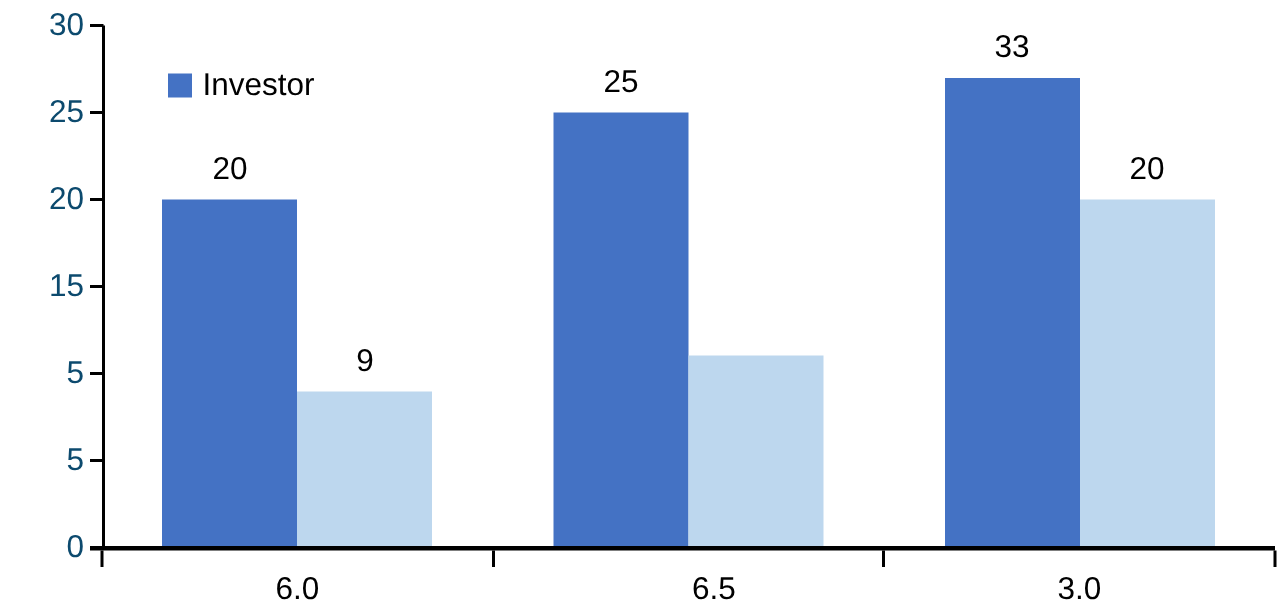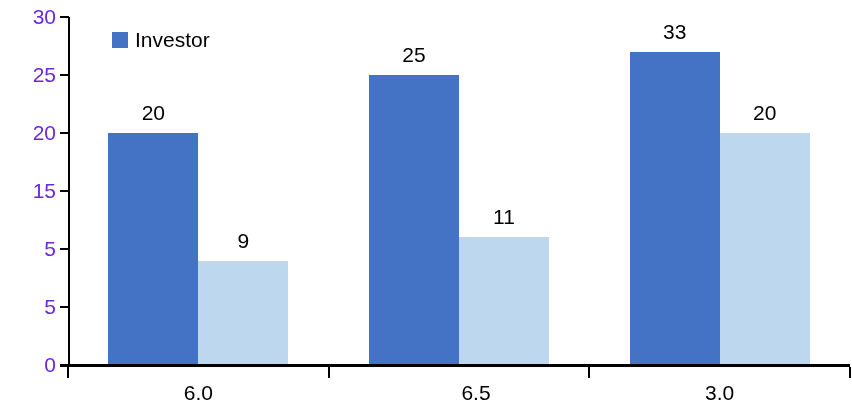--- a/index.html
+++ b/index.html
@@ -37,21 +37,21 @@
     height: 2px;
     background: #000000;
   }
   .y-tick-label {
     position: absolute;
     right: 0;
     width: 52px;
     text-align: right;
     font-size: 21px;
     line-height: 21px;
-    color: #6d28d9;
+    color: #0c4a6e;
     white-space: nowrap;
   }
   .y-tick-label-wrap {
     position: absolute;
     left: 0;
     width: 56px;
     height: 0;
   }
 
   
@@ -98,21 +98,21 @@
     line-height: 21px;
     color: #000000;
     text-align: center;
     white-space: nowrap;
   }
 
   
   .legend {
     position: absolute;
     left: 112px;
-    top: 29px;
+    top: 46px;
     display: flex;
     align-items: center;
     gap: 42px;
   }
   .legend-item {
     display: flex;
     align-items: center;
     gap: 7px;
   }
   .legend-swatch {
@@ -167,21 +167,20 @@
     </div>
 
   <div class="plot-area" id="plot-area">
       <div class="bar" style="left: 108.333px; width: 90px; height: 232px; background: rgb(68, 114, 196);"></div>
       <div class="bar-label" style="left: 108.333px; width: 90px; top: 102px;">20</div>
       <div class="bar" style="left: 198.333px; width: 90px; height: 104.4px; background: rgb(189, 215, 238);"></div>
       <div class="bar-label" style="left: 198.333px; width: 90px; top: 229.6px;">9</div>
       <div class="bar" style="left: 369px; width: 90px; height: 290px; background: rgb(68, 114, 196);"></div>
       <div class="bar-label" style="left: 369px; width: 90px; top: 44px;">25</div>
       <div class="bar" style="left: 459px; width: 90px; height: 127.6px; background: rgb(189, 215, 238);"></div>
-      <div class="bar-label" style="left: 459px; width: 90px; top: 206.4px;">11</div>
       <div class="bar" style="left: 629.667px; width: 90px; height: 313.2px; background: rgb(68, 114, 196);"></div>
       <div class="bar-label" style="left: 629.667px; width: 90px; top: 20.8px;">33</div>
       <div class="bar" style="left: 719.667px; width: 90px; height: 232px; background: rgb(189, 215, 238);"></div>
       <div class="bar-label" style="left: 719.667px; width: 90px; top: 102px;">20</div>
     </div>
 
   <div class="x-axis-line"></div>
   <div id="x-ticks">
       <div class="x-tick" style="left: 67px;"></div>
       <div class="x-tick" style="left: 327.667px;"></div>

